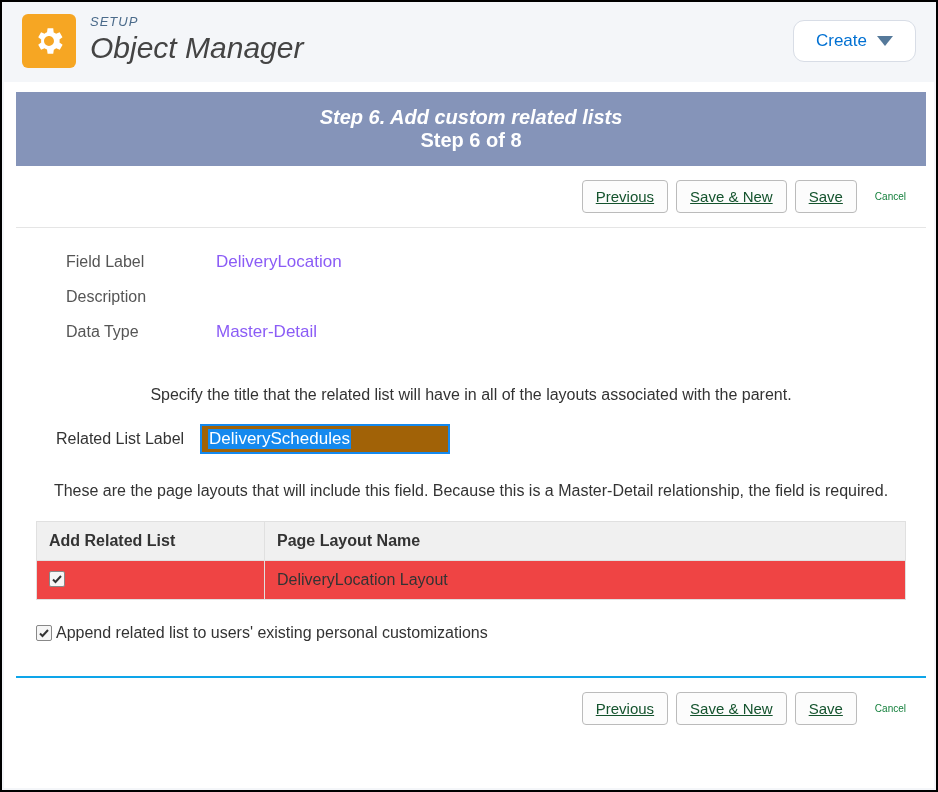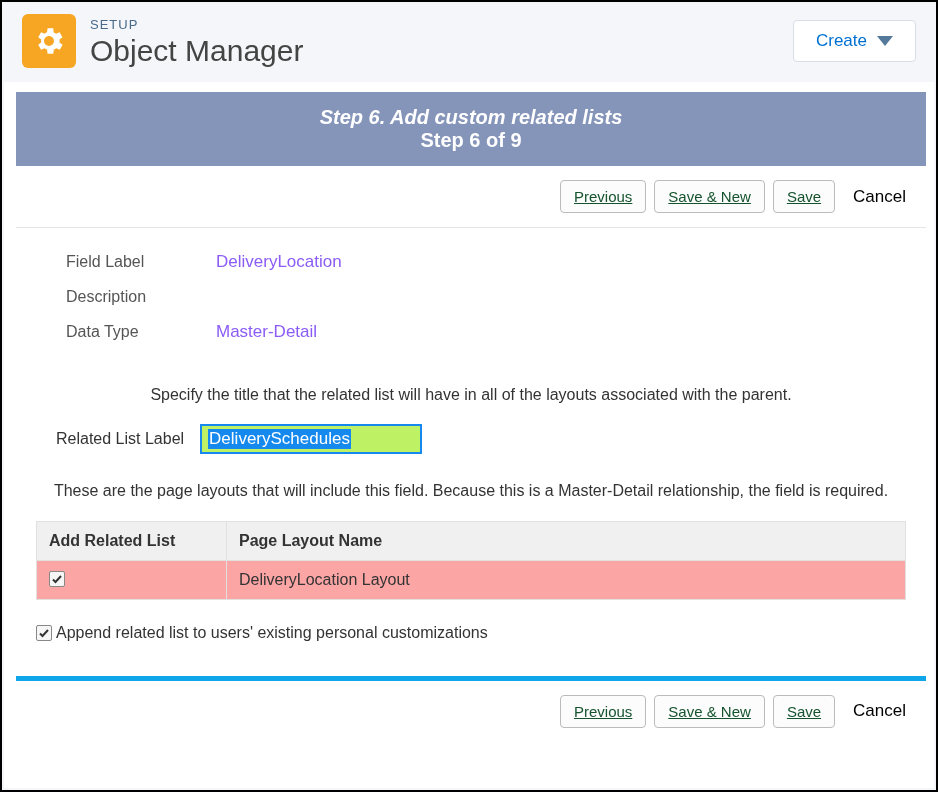--- a/index.html
+++ b/index.html
@@ -17,21 +17,21 @@
     display: flex;
     flex-direction: column;
   }
   .header {
     display: flex;
     align-items: center;
     justify-content: space-between;
     padding: 12px 20px 14px 20px;
     background: #f4f6f9;
   }
-  .header-left { display: flex; align-items: flex-end; }
+  .header-left { display: flex; align-items: flex-start; font-style: italic; }
   .gear-box {
     width: 54px; height: 54px;
     background: #f6a623;
     border-radius: 6px;
     display: flex; align-items: center; justify-content: center;
     margin-right: 14px;
   }
   .gear-box svg { width: 34px; height: 34px; }
   .header-titles { display: flex; flex-direction: column; }
   .setup-label {
@@ -42,21 +42,21 @@
     margin-bottom: 2px;
   }
   .obj-title {
     color: #444;
     font-size: 30px;
     font-weight: 300;
   }
   .create-btn {
     background: #fff;
     border: 1px solid #d8dde6;
-    border-radius: 4px;
+    border-radius: 11px;
     padding: 10px 22px;
     font-size: 17px;
     color: #0070d2;
     display: flex; align-items: center; gap: 10px;
     cursor: pointer;
   }
   .create-btn .tri {
     width: 0; height: 0;
     border-left: 8px solid transparent;
     border-right: 8px solid transparent;
@@ -100,66 +100,66 @@
     background: #fcfcfc;
     border: 1px solid #bbb;
     border-radius: 4px;
     padding: 7px 13px;
     font-size: 15px;
     color: #14532d;
     cursor: pointer;
     text-decoration: underline;
   }
   .link {
-    color: #000000;
-    font-size: 17px;
+    color: #15803d;
+    font-size: 10px;
     margin-left: 10px;
     cursor: pointer;
   }
 
   .panel-body {
     padding: 0 20px 20px 20px;
     border-top: 1px solid #e5e5e5;
-    border-bottom: 5px solid #0ea5e9;
+    border-bottom: 2px solid #0ea5e9;
   }
   .field-grid {
     padding: 24px 10px 10px 30px;
   }
   .field-row { display: flex; margin-bottom: 16px; align-items: baseline; }
   .field-label { width: 150px; text-align: left; color: #555; font-size: 16px; }
   .field-value { color: #8b5cf6; font-size: 17px; }
 
   .instruction {
     color: #333; font-size: 16px; margin: 16px 0 18px 0; line-height: 1.4; text-align: center;
   }
   .rll-row { display: flex; align-items: center; margin-bottom: 26px; margin-left: 20px; }
   .rll-label { color: #333; font-size: 16px; margin-right: 16px; }
   .rll-input {
-    width: 222px;
+    width: 250px;
     padding: 3px 6px;
     font-size: 17px;
     border: 2px solid #1589ee;
     outline: none;
-    background: #bef264;
+    background: #a16207;
     color: #fff;
   }
   .rll-input-inner {
     display: inline-block;
     background: #1589ee;
     color: #fff;
     padding: 0 1px;
   }
 
   .table-wrap { border: 1px solid #e0e0e0; margin-top: 14px; }
   .table-header { display: flex; background: #f0f0f0; border-bottom: 1px solid #e0e0e0; }
   .th, .td { padding: 10px 12px; font-size: 16px; color: #333; }
   .th { font-weight: bold; }
-  .col-check { width: 190px; border-right: 1px solid #e0e0e0; }
+  .col-check { width: 228px; border-right: 1px solid #e0e0e0; }
   .col-name { flex: 1; }
-  .table-row { display: flex; background: #fca5a5; }
+  .table-row { display: flex; background: #ef4444; }
   .check {
     width: 16px; height: 16px; border: 1px solid #888; border-radius: 2px;
     display: inline-flex; align-items: center; justify-content: center;
     background: #f6f6f6;
   }
   .check svg { width: 12px; height: 12px; }
 
   .append-row { display: flex; align-items: center; gap: 4px; margin: 24px 0 14px 0; }
   .append-row .lbl { font-size: 16px; color: #333; }
 
@@ -189,21 +189,21 @@
       <span>Create</span>
       <span class="tri"></span>
     </button>
   </div>
 
   <div class="content-outer">
     <div class="scroll-area">
 
       <div class="step-bar">
         <span class="left">Step 6. Add custom related lists</span>
-        <span class="right">Step 6 of 9</span>
+        <span class="right">Step 6 of 8</span>
       </div>
 
       <div class="btn-row">
         <button class="btn">Previous</button>
         <button class="btn">Save &amp; New</button>
         <button class="btn">Save</button>
         <span class="link">Cancel</span>
       </div>
 
       <div class="panel-body">

